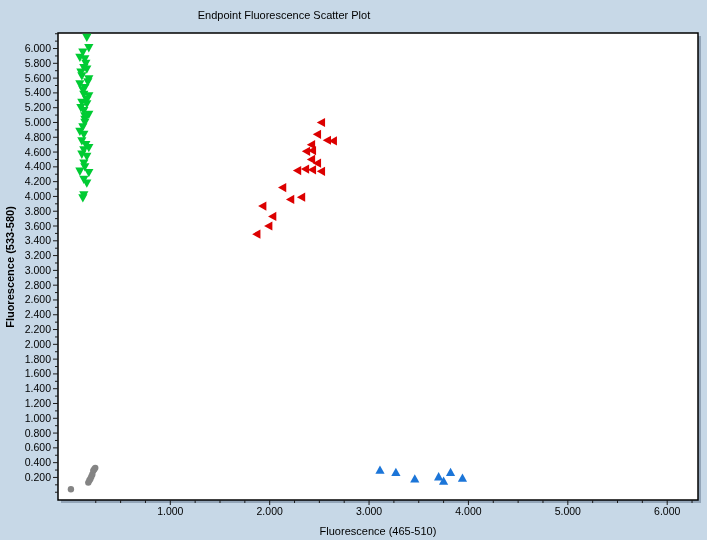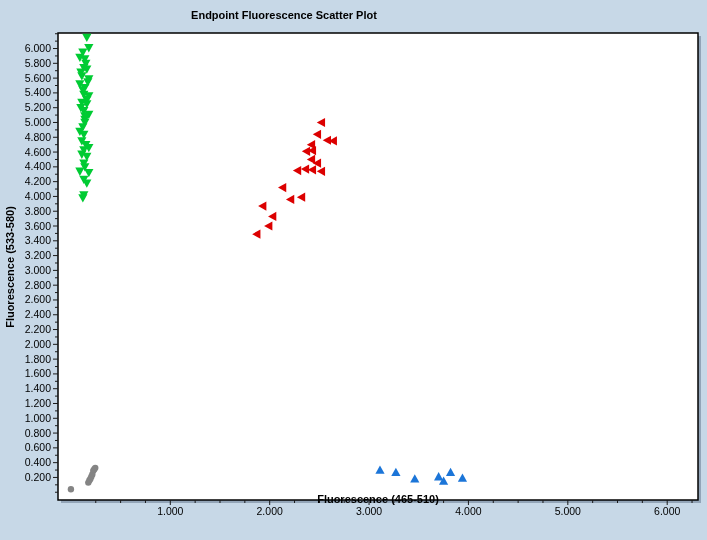--- a/index.html
+++ b/index.html
@@ -3,25 +3,25 @@
 <meta charset="utf-8">
 <style>
   html,body{margin:0;padding:0;}
   body{
     width:707px;height:540px;position:relative;overflow:hidden;
     font-family:"Liberation Sans",sans-serif;
     background:#c7d8e7;
   }
   .chart-title{
     position:absolute;top:9px;left:0;width:568px;text-align:center;
-    font-size:11px;font-weight:bold;color:#000;
+    font-size:11px;font-weight:normal;color:#000;
   }
   .x-title{
-    position:absolute;top:493px;left:58px;width:640px;text-align:center;
-    font-size:11px;font-weight:bold;color:#000;
+    position:absolute;top:525px;left:58px;width:640px;text-align:center;
+    font-size:11px;font-weight:normal;color:#000;
   }
   .y-title{
     position:absolute;left:-89px;top:260px;width:200px;height:14px;text-align:center;
     font-size:11px;font-weight:bold;color:#000;
     transform:rotate(-90deg);white-space:nowrap;
   }
   svg{position:absolute;top:0;left:0;}
   text{font-family:"Liberation Sans",sans-serif;}
 </style>
 </head>

